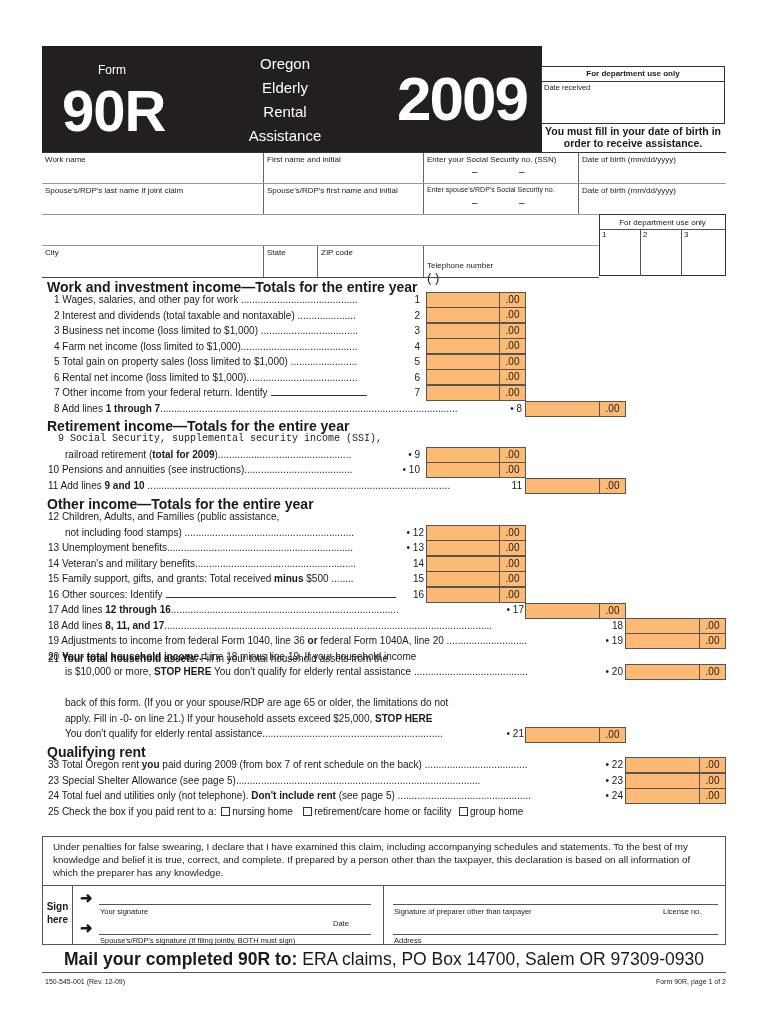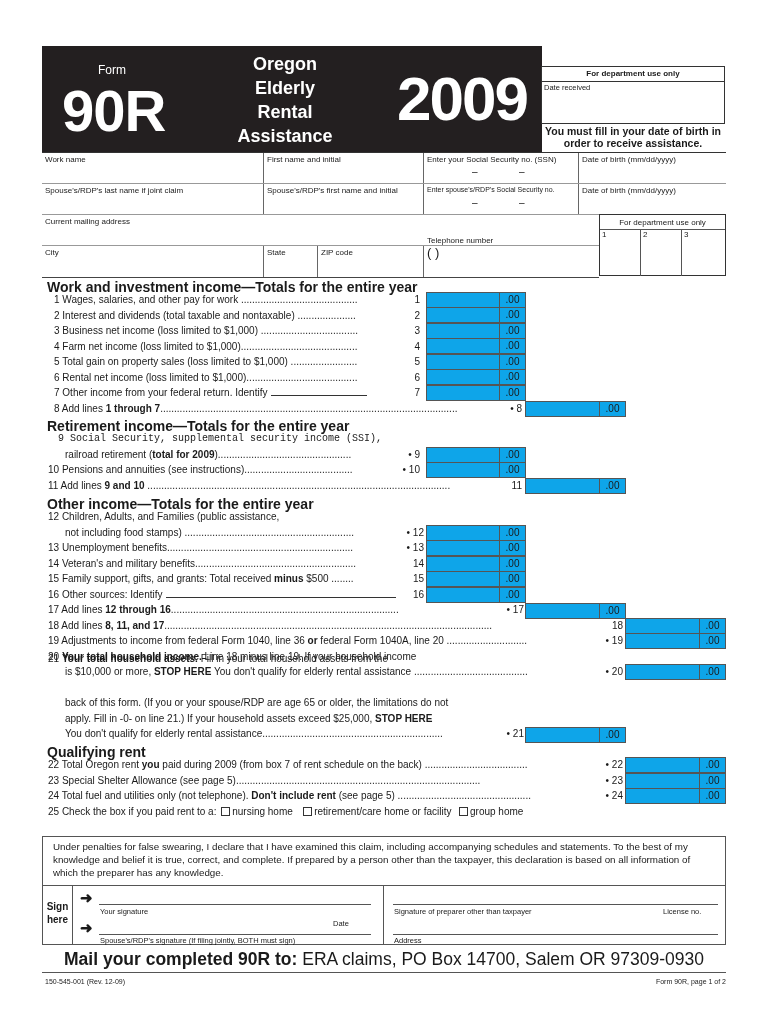--- a/index.html
+++ b/index.html
@@ -5,21 +5,21 @@
   * { box-sizing: border-box; margin: 0; padding: 0; }
   html, body { width: 770px; height: 1024px; background: #ffffff; overflow: hidden; }
   body { font-family: "Liberation Sans", sans-serif; color: #1a1a1a; position: relative; }
 
   .abs { position: absolute; }
 
   
   .hdr { left: 42px; top: 46px; width: 500px; height: 106px; background: #231f20; color: #fff; }
   .hdr-form { left: 56px; top: 17px; font-size: 12px; }
   .hdr-90r { left: 20px; top: 36px; font-size: 58px; font-weight: bold; letter-spacing: -1px; line-height: 1; }
-  .hdr-title { left: 178px; top: 6px; width: 130px; font-size: 18px; font-weight: bold; text-align: center; line-height: 24px; }
+  .hdr-title { left: 178px; top: 6px; width: 130px; font-size: 15px; font-weight: normal; text-align: center; line-height: 24px; }
   .hdr-year { left: 355px; top: 22px; font-size: 62px; font-weight: bold; letter-spacing: -2px; line-height: 1; }
 
   .dept-box { left: 541px; top: 66px; width: 184px; height: 58px; border: 1px solid #333; }
   .dept-title { width: 100%; height: 15px; border-bottom: 1px solid #333; font-size: 8px; font-weight: bold; text-align: center; line-height: 14px; }
   .dept-date { font-size: 7.5px; padding: 1px 2px; }
   .dob-note { left: 541px; top: 125px; width: 184px; font-size: 10.5px; font-weight: bold; text-align: center; line-height: 12px; }
 
   
   .grid { left: 42px; top: 152px; width: 684px; border-top: 1px solid #333; }
   .cell { position: absolute; border-right: 1px solid #666; font-size: 8px; padding: 2px 3px; }
@@ -28,21 +28,21 @@
 
   .dept2 { left: 599px; top: 214px; width: 127px; height: 62px; border: 1.5px solid #333; }
   .dept2 .t { font-size: 8px; text-align: center; height: 15px; line-height: 15px; border-bottom: 1px solid #555; }
   .dept2 .c { position: absolute; top: 15px; font-size: 8px; height: 46px; padding-left: 2px; border-right: 1px solid #555; }
 
   
   .section-h { position: absolute; left: 47px; font-size: 14px; font-weight: bold; }
   .ln { position: absolute; font-size: 10px; white-space: nowrap; }
   .ln b { font-weight: bold; }
   .lnum { position: absolute; font-size: 10px; text-align: right; width: 30px; }
-  .amt { position: absolute; height: 15.5px; border: 1px solid #555; background: #0ea5e9; }
+  .amt { position: absolute; height: 15.5px; border: 1px solid #555; background: #fdba74; }
   .amt .c { position: absolute; right: 0; top: 0; height: 100%; width: 26px; border-left: 1px solid #555; font-size: 10px; text-align: center; line-height: 14px; }
   .chk { display: inline-block; width: 9px; height: 9px; border: 1px solid #333; vertical-align: -1px; margin: 0 2px 0 2px; }
 
   
   .decl { left: 42px; top: 836px; width: 684px; height: 109px; border: 1.5px solid #555; }
   .decl-text { padding: 3px 10px; font-size: 9.8px; line-height: 13px; height: 49px; border-bottom: 1px solid #555; }
   .sign-l { position: absolute; left: 0; top: 49px; width: 30px; height: 58px; border-right: 1px solid #555; font-size: 10px; font-weight: bold; text-align: center; padding-top: 14px; line-height: 13px; }
   .sign-mid { position: absolute; left: 340px; top: 49px; width: 1px; height: 58px; background: #555; }
   .sig-line { position: absolute; height: 1px; background: #555; }
   .sig-lbl { position: absolute; font-size: 7.5px; }
@@ -86,27 +86,26 @@
 
   <div class="cell" style="left:0;top:31px;width:222px;height:30px;"><span>Spouse's/RDP's last name if joint claim</span></div>
   <div class="cell" style="left:222px;top:31px;width:160px;height:30px;"><span>Spouse's/RDP's first name and initial</span></div>
   <div class="cell" style="left:382px;top:31px;width:155px;height:30px;font-size:7px;"><span>Enter spouse's/RDP's Social Security no.</span>
     <span class="dash" style="left:48px;top:13px;">–</span>
     <span class="dash" style="left:95px;top:13px;">–</span>
   </div>
   <div class="cell" style="left:537px;top:31px;width:147px;height:30px;border-right:none;"><span>Date of birth (mm/dd/yyyy)</span></div>
   <div class="rowline" style="top:61px;width:684px;"></div>
 
-  <div class="cell" style="left:0;top:62px;width:557px;height:30px;border-right:none;"><span>Current mailing address</span></div>
   <div class="rowline" style="top:92px;width:557px;"></div>
 
   <div class="cell" style="left:0;top:93px;width:222px;height:31px;"><span>City</span></div>
   <div class="cell" style="left:222px;top:93px;width:54px;height:31px;"><span>State</span></div>
   <div class="cell" style="left:276px;top:93px;width:106px;height:31px;"><span>ZIP code</span></div>
-  <div class="cell" style="left:382px;top:81px;width:175px;height:31px;border-right:none;"><span>Telephone number</span>
+  <div class="cell" style="left:382px;top:106px;width:175px;height:31px;border-right:none;"><span>Telephone number</span>
     <div style="font-size:13px;line-height:13px;margin-top:1px;">(        )</div>
   </div>
   <div class="rowline" style="top:124px;width:557px;background:#444;"></div>
 </div>
 
 <div class="abs dept2">
   <div class="t">For department use only</div>
   <div class="c" style="left:0;width:41px;">1</div>
   <div class="c" style="left:41px;width:41px;">2</div>
   <div class="c" style="left:82px;width:42px;border-right:none;">3</div>
@@ -233,21 +232,21 @@
     <div class="c">.00</div>
   </div>
 <div class="amt" style="left:625px;top:664px;width:101px;">
     <div class="c">.00</div>
   </div>
 <div class="amt" style="left:525px;top:727px;width:101px;">
     <div class="c">.00</div>
   </div>
 
 <div class="section-h" style="top:744px;">Qualifying rent</div>
-<div class="ln" style="left:48px;top:759px;"><span>22  Total Oregon rent </span><b>you</b><span> paid during 2009 (from box 7 of rent schedule on the back) .....................................</span></div>
+<div class="ln" style="left:48px;top:759px;"><span>33  Total Oregon rent </span><b>you</b><span> paid during 2009 (from box 7 of rent schedule on the back) .....................................</span></div>
 <div class="ln" style="left:48px;top:775px;">23  Special Shelter Allowance (see page 5)........................................................................................</div>
 <div class="ln" style="left:48px;top:790px;"><span>24  Total fuel and utilities only (not telephone). </span><b>Don't include rent</b><span> (see page 5) ................................................</span></div>
 <div class="ln" style="left:48px;top:806px;">
   <span>25  Check the box if you paid rent to a:</span>
   <span class="chk"></span><span>nursing home</span>
   &nbsp;&nbsp;<span class="chk"></span><span>retirement/care home or facility</span>
   &nbsp;<span class="chk"></span><span>group home</span>
 </div>
 
 <div class="lnum" style="left:593px;top:759px;">• 22</div>

